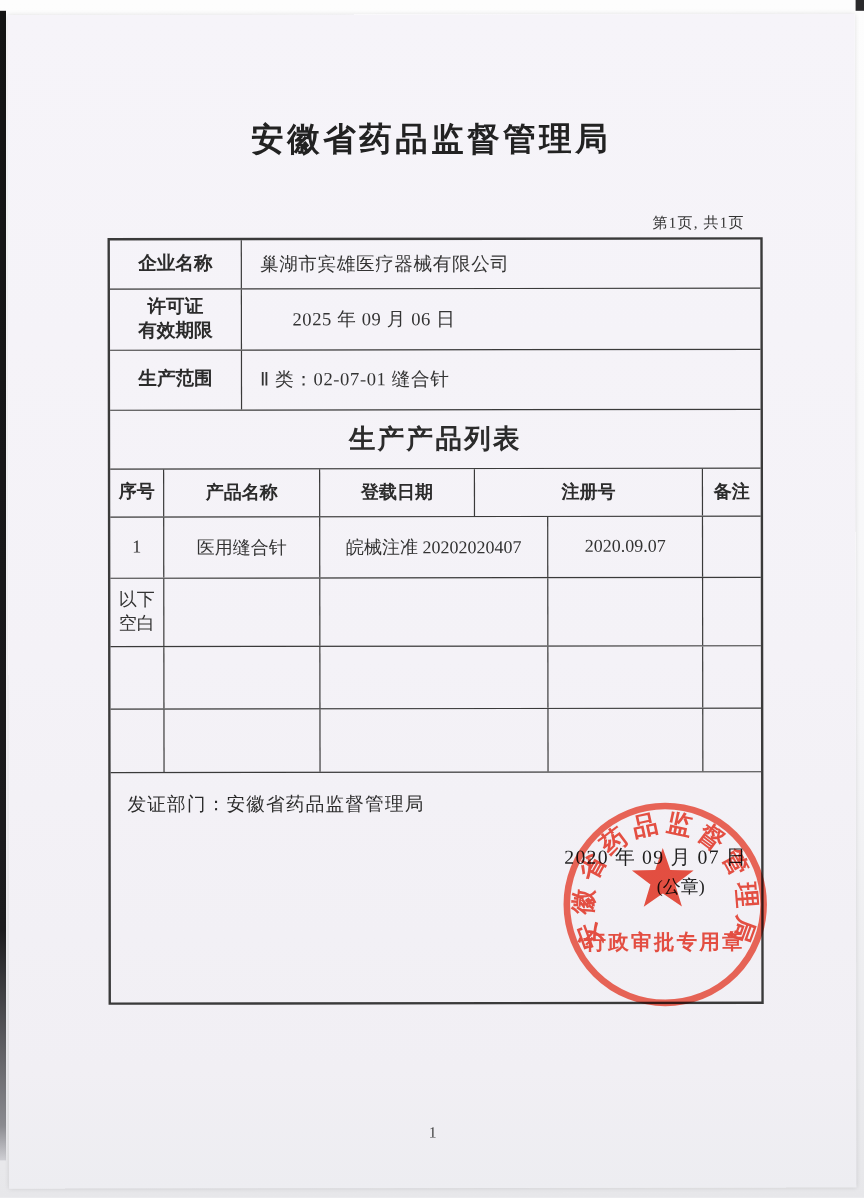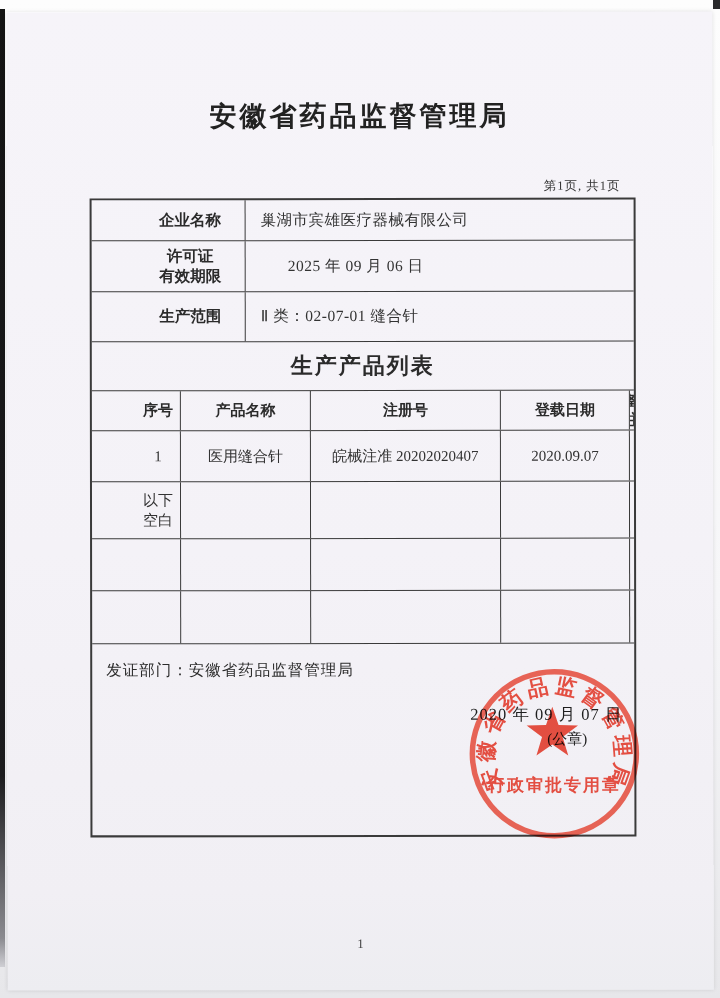--- a/index.html
+++ b/index.html
@@ -19,21 +19,21 @@
 
   .doc-title { position:absolute; left:0; top:86px; width:100%; text-align:center;
     font-size:27px; font-weight:bold; letter-spacing:3px; color:#222; }
 
   .page-info { position:absolute; right:92px; top:166px; font-size:12.5px; color:#333;
     font-family:"Liberation Serif", serif; letter-spacing:1px; }
 
   .doc-table { position:absolute; left:83px; top:186px; width:546px; height:639px;
     border:2px solid #3a3a3a; background:transparent; }
 
-  .row { display:flex; width:100%; border-bottom:1.5px solid #3a3a3a;padding-left:44px; }
+  .row { display:flex; width:100%; border-bottom:1.5px solid #3a3a3a; }
   .row:last-child { border-bottom:none; }
   .c { display:flex; align-items:center; border-right:1.5px solid #3a3a3a; overflow:hidden; }
   .c:last-child { border-right:none; }
 
   
   .info-label { width:110px; justify-content:center; text-align:center;
     font-weight:bold; font-size:15.5px; white-space:pre-line; line-height:1.3; }
   .info-value { flex:1; padding-left:15px; font-size:15.5px;
     font-family:"Liberation Serif", serif; color:#333; letter-spacing:0.5px; }
   .h-r1{height:41px;} .h-r2{height:46px;} .h-r3{height:51px;gap:27px;} .h-r4{height:50px;}
@@ -95,22 +95,22 @@
     <div class="row h-r4">
       <div class="c info-label">生产范围</div>
       <div class="c info-value">Ⅱ 类：02-07-01 缝合针</div>
     </div>
 
     <div class="section-title-row">生产产品列表</div>
 
     <div class="row head-row">
       <div class="c col-no">序号</div>
       <div class="c col-name">产品名称</div>
+      <div class="c col-date">登载日期</div>
       <div class="c col-reg">注册号</div>
-      <div class="c col-date">登载日期</div>
       <div class="c col-rem">备注</div>
     </div>
 
     <div class="row prod-row h-p1">
       <div class="c col-no">1</div>
       <div class="c col-name">医用缝合针</div>
       <div class="c col-reg">皖械注准 20202020407</div>
       <div class="c col-date">2020.09.07</div>
       <div class="c col-rem"></div>
     </div>

